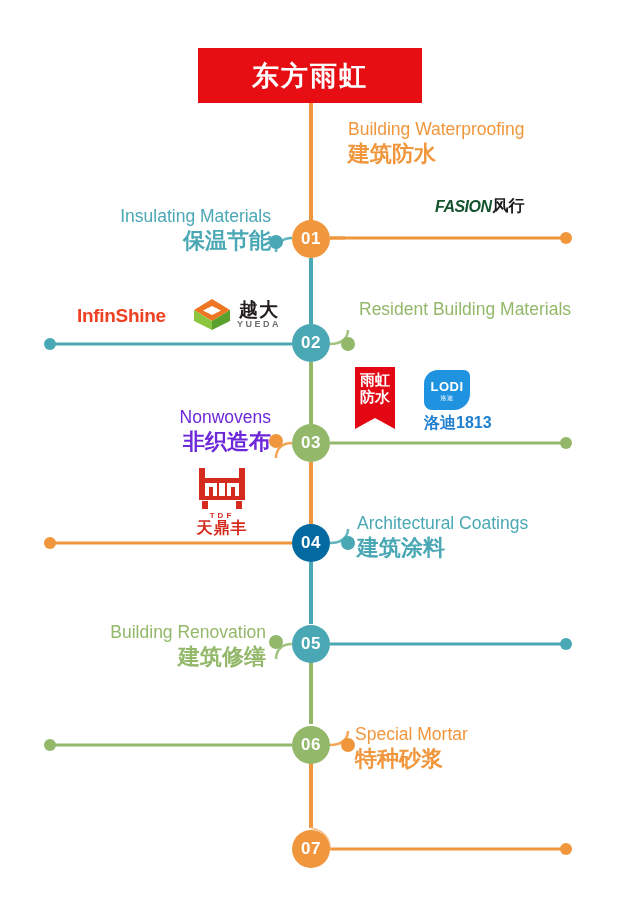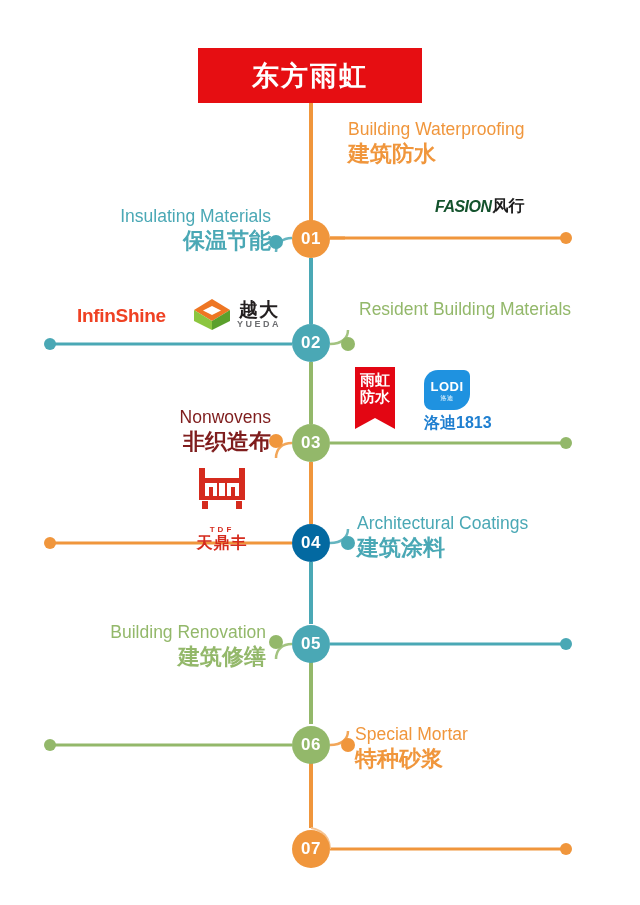--- a/index.html
+++ b/index.html
@@ -208,30 +208,31 @@
   }
 
   
   .logo-tdf { flex-direction: column; align-items: center; }
   .logo-tdf .tdf-mark { position: relative; width: 52px; height: 42px; }
   .logo-tdf .tdf-en {
     font-size: 8px;
     font-weight: bold;
     color: #d52b1e;
     letter-spacing: 3px;
-    margin-top: 16px;
+    margin-top: 2px;
     line-height: 1;
   }
   .logo-tdf .tdf-cn {
     font-size: 16px;
     font-weight: bold;
     color: #d52b1e;
     letter-spacing: 1px;
     line-height: 1.05;
     margin-top: 1px;
+    font-family: Liberation Mono, monospace;
   }
 </style>
 </head>
 <body>
 
 <div id="canvas">
 
   <svg id="wires" viewBox="0 0 640 905">
 
     <line x1="311" y1="103" x2="311" y2="222" stroke="#f0963c" stroke-width="4"></line>
@@ -317,21 +318,21 @@
 
   <div class="label-block align-right" style="left:35px; top:205px; width:236px; color:#4aa8b5;">
     <span class="en">Insulating Materials</span>
     <span class="cn">保温节能</span>
   </div>
 
   <div class="label-block align-left" style="left:359px; top:298px; color:#93b86a;">
     <span class="en">Resident Building Materials</span>
   </div>
 
-  <div class="label-block align-right" style="left:35px; top:406px; width:236px; color:#7f1d1d;">
+  <div class="label-block align-right" style="left:35px; top:406px; width:236px; color:#6d28d9;">
     <span class="en">Nonwovens</span>
     <span class="cn">非织造布</span>
   </div>
 
   <div class="label-block align-left" style="left:357px; top:512px; color:#4aa8b5;">
     <span class="en">Architectural Coatings</span>
     <span class="cn">建筑涂料</span>
   </div>
 
   <div class="label-block align-right" style="left:30px; top:621px; width:236px; color:#93b86a;">

